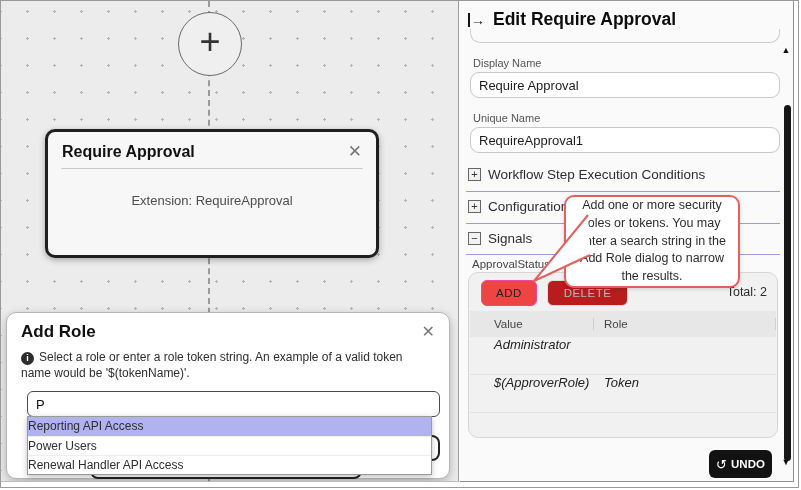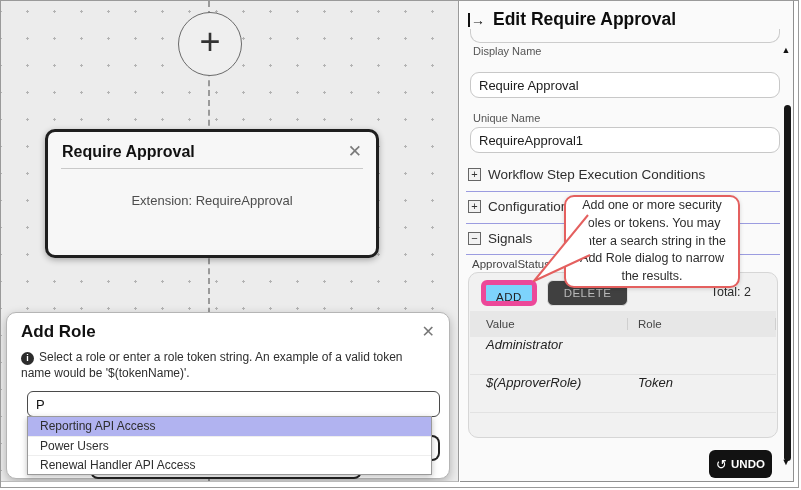--- a/index.html
+++ b/index.html
@@ -34,21 +34,21 @@
   .info-icon { display:inline-block; width:13px; height:13px; border-radius:50%; background:#2c2c2c; color:#fff;
                font-size:9px; font-weight:bold; text-align:center; line-height:13px; margin-right:5px; }
   .role-input { position:absolute; left:20px; top:78px; width:413px; height:26px; border:1.5px solid #4a4a4a;
                 border-radius:6px; font-size:13px; padding:0 8px; color:#111; background:#fff; outline:none; }
   .hidden-btn-bottom { position:absolute; left:83px; top:124px; width:272px; height:42px;
                        border:2px solid #222; border-radius:8px; background:#fff; }
   .hidden-btn-right { position:absolute; left:408px; top:122px; width:25px; height:26px;
                       border:2px solid #222; border-left:none; border-radius:0 8px 8px 0; background:#fff; }
   .dropdown { position:absolute; left:20px; top:103px; width:405px; height:59px; background:#fff;
               border:1px solid #9a9a9a; box-shadow:0 2px 6px rgba(0,0,0,.25); z-index:5; }
-  .option { height:19.6px; line-height:19.6px; font-size:12px; color:#2e2e2e; padding-left:12px; border-bottom:1px solid #eee; }
+  .option { height:19.6px; line-height:19.6px; font-size:12px; color:#2e2e2e; border-bottom:1px solid #eee; }
   .option.selected { background:#b1b3f0; }
 
   
   .panel { position:absolute; left:459px; top:0; width:334px; height:481px; background:#fafafa;
            border-right:1px solid #8f8f8f; border-bottom:1px solid #8f8f8f; overflow:hidden; }
   .panel-head { display:flex; align-items:center; gap:8px; padding:8px 0 0 8px; }
   .collapse-icon { border-left:2.5px solid #111; padding-left:1px; font-size:14px; font-weight:bold; color:#111; line-height:14px; }
   .panel-title { font-size:17.5px; font-weight:bold; color:#0d0d0d; }
   .partial-field { position:absolute; left:10px; top:28px; width:310px; height:14px; background:#fafafa;
                    border:1px solid #ccc; border-top:none; border-radius:0 0 10px 10px; }
@@ -59,29 +59,29 @@
   .exp-icon { width:13px; height:13px; border:1px solid #666; background:#f2f2f2; font-size:11px; line-height:11px;
               text-align:center; color:#333; }
   .section-label { font-size:13.5px; color:#2e2e2e; }
   .sec-divider { position:absolute; left:6px; width:314px; height:1px; background:#9b9ce0; }
 
   .signals-label { position:absolute; left:12px; top:257px; font-size:11.5px; color:#444; }
   .group { position:absolute; left:8px; top:271px; width:310px; height:166px; background:#f1f1f1;
            border:1px solid #d6d6d6; border-radius:10px; }
   .btn { position:absolute; top:7px; height:26px; border-radius:6px; font-size:11.5px; letter-spacing:.5px;
          text-align:center; line-height:24px; }
-  .btn-add { left:12px; width:56px; border:5px solid #ec4899; background:#7dd3fc; color:#222; }
-  .btn-delete { left:78px; width:81px; border:1px solid #dedede; background:#404040; color:#b9b9b9; }
-  .total { position:absolute; right:26px; top:12px; font-size:12.5px; color:#2c2c2c; }
+  .btn-add { left:12px; width:56px; border:1px solid #ec4899; background:#ef4444; color:#222; }
+  .btn-delete { left:78px; width:81px; border:1px solid #dedede; background:#b91c1c; color:#b9b9b9; }
+  .total { position:absolute; right:10px; top:12px; font-size:12.5px; color:#2c2c2c; }
   .tbl { position:absolute; left:1px; top:38px; right:1px; }
   .tbl-row { display:flex; font-size:13px; color:#222; }
   .tbl-head { background:#e7e7e7; height:26px; align-items:center; font-size:11.5px; color:#444; }
   .tbl-head .c1 { border-right:1px solid #cfcfcf; }
   .tbl-head .c2 { border-right:1px solid #cfcfcf; }
-  .c1 { width:158px; padding-left:16px; }
+  .c1 { width:124px; padding-left:24px; }
   .c2 { flex:1; padding-left:10px; }
   .tbl-data { height:38px; align-items:flex-start; border-bottom:1px solid #e2e2e2;font-style:italic; }
   .undo { position:absolute; left:249px; top:449px; width:63px; height:28px; background:#121212; color:#fff;
           border-radius:6px; font-size:11.5px; font-weight:bold; display:flex; align-items:center;
           justify-content:center; gap:4px; }
   .undo .u-icon { font-size:13px; font-weight:normal; }
 
   .sb-up, .sb-down { position:absolute; right:1px; width:12px; text-align:center; font-size:9px; color:#111; }
   .sb-up { top:44px; } .sb-down { top:456px; }
   .sb-thumb { position:absolute; right:2px; top:104px; width:7px; height:356px; background:#161616; border-radius:4px; }
@@ -137,21 +137,21 @@
   </div>
 
   <div class="panel">
     <div class="panel-head">
       <span class="collapse-icon">→</span>
       <span class="panel-title">Edit Require Approval</span>
     </div>
 
     <div class="partial-field"></div>
 
-    <div class="fld-label" style="top:44px">Display Name</div>
+    <div class="fld-label" style="top:56px">Display Name</div>
     <input class="fld-input" style="top: 71px;" readonly="" value="Require Approval">
 
     <div class="fld-label" style="top:111px">Unique Name</div>
     <input class="fld-input" style="top: 126px;" readonly="" value="RequireApproval1">
 
     <div class="section" style="top:166px">
       <span class="exp-icon">+</span>
       <span class="section-label">Workflow Step Execution Conditions</span>
     </div>
     <div class="sec-divider" style="top:190px"></div>

